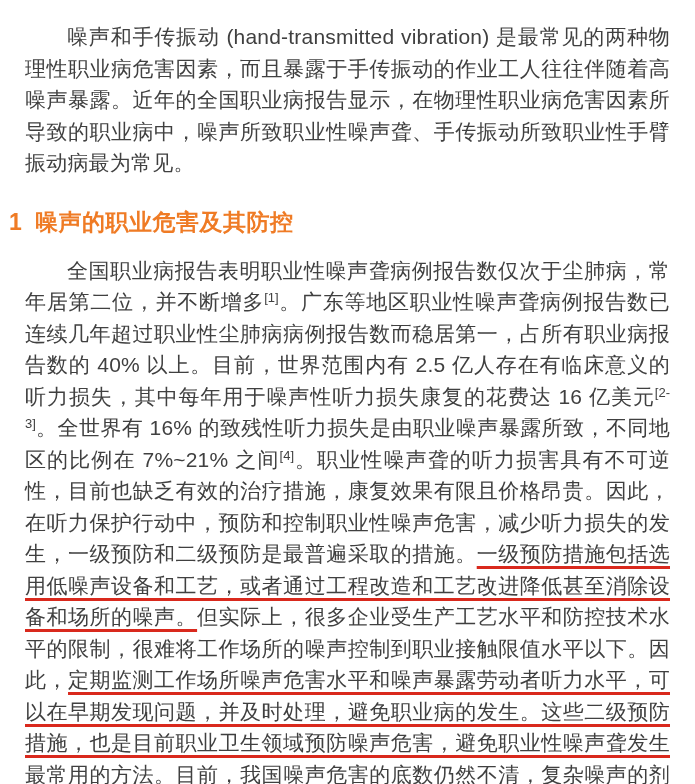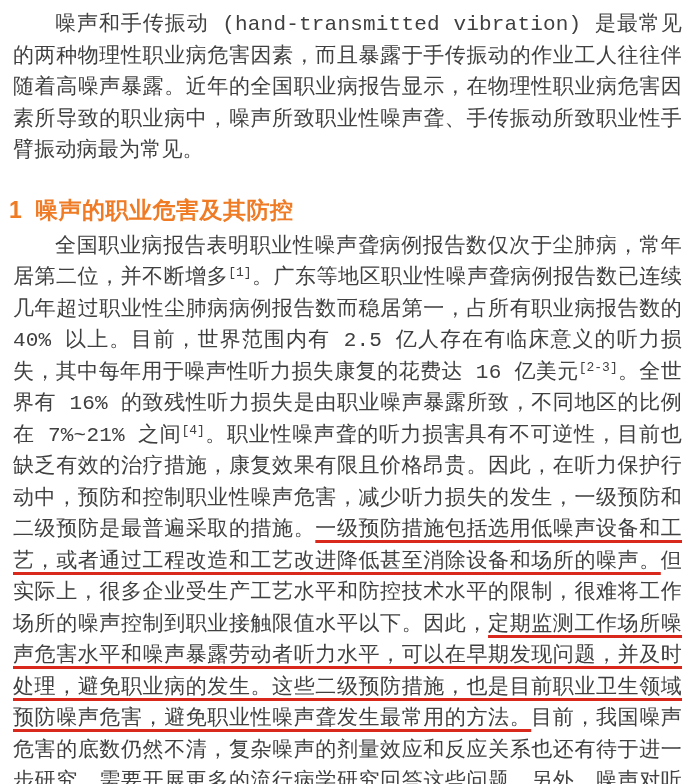--- a/index.html
+++ b/index.html
@@ -17,27 +17,26 @@
     height: 784px;
     background: var(--page-bg);
     overflow: hidden;
     font-family: "Liberation Sans", sans-serif;
     color: var(--text-color);
   }
   .doc {
     padding: 5px 9px 0 9px;
   }
   .para {
-    margin: 4px;
+    margin: 16px;
     font-size: 21px;
     line-height: 31.5px;
     text-align: justify;
     text-indent: 2em;
     letter-spacing: 0.2px;
-    font-family: Liberation Mono, monospace;
   }
   .section-heading {
     margin: 27px 0 0 0;
     font-size: 23px;
     line-height: 33px;
     font-weight: bold;
     color: var(--accent-color);
     text-indent: 0;
     letter-spacing: 0.5px;
   }

